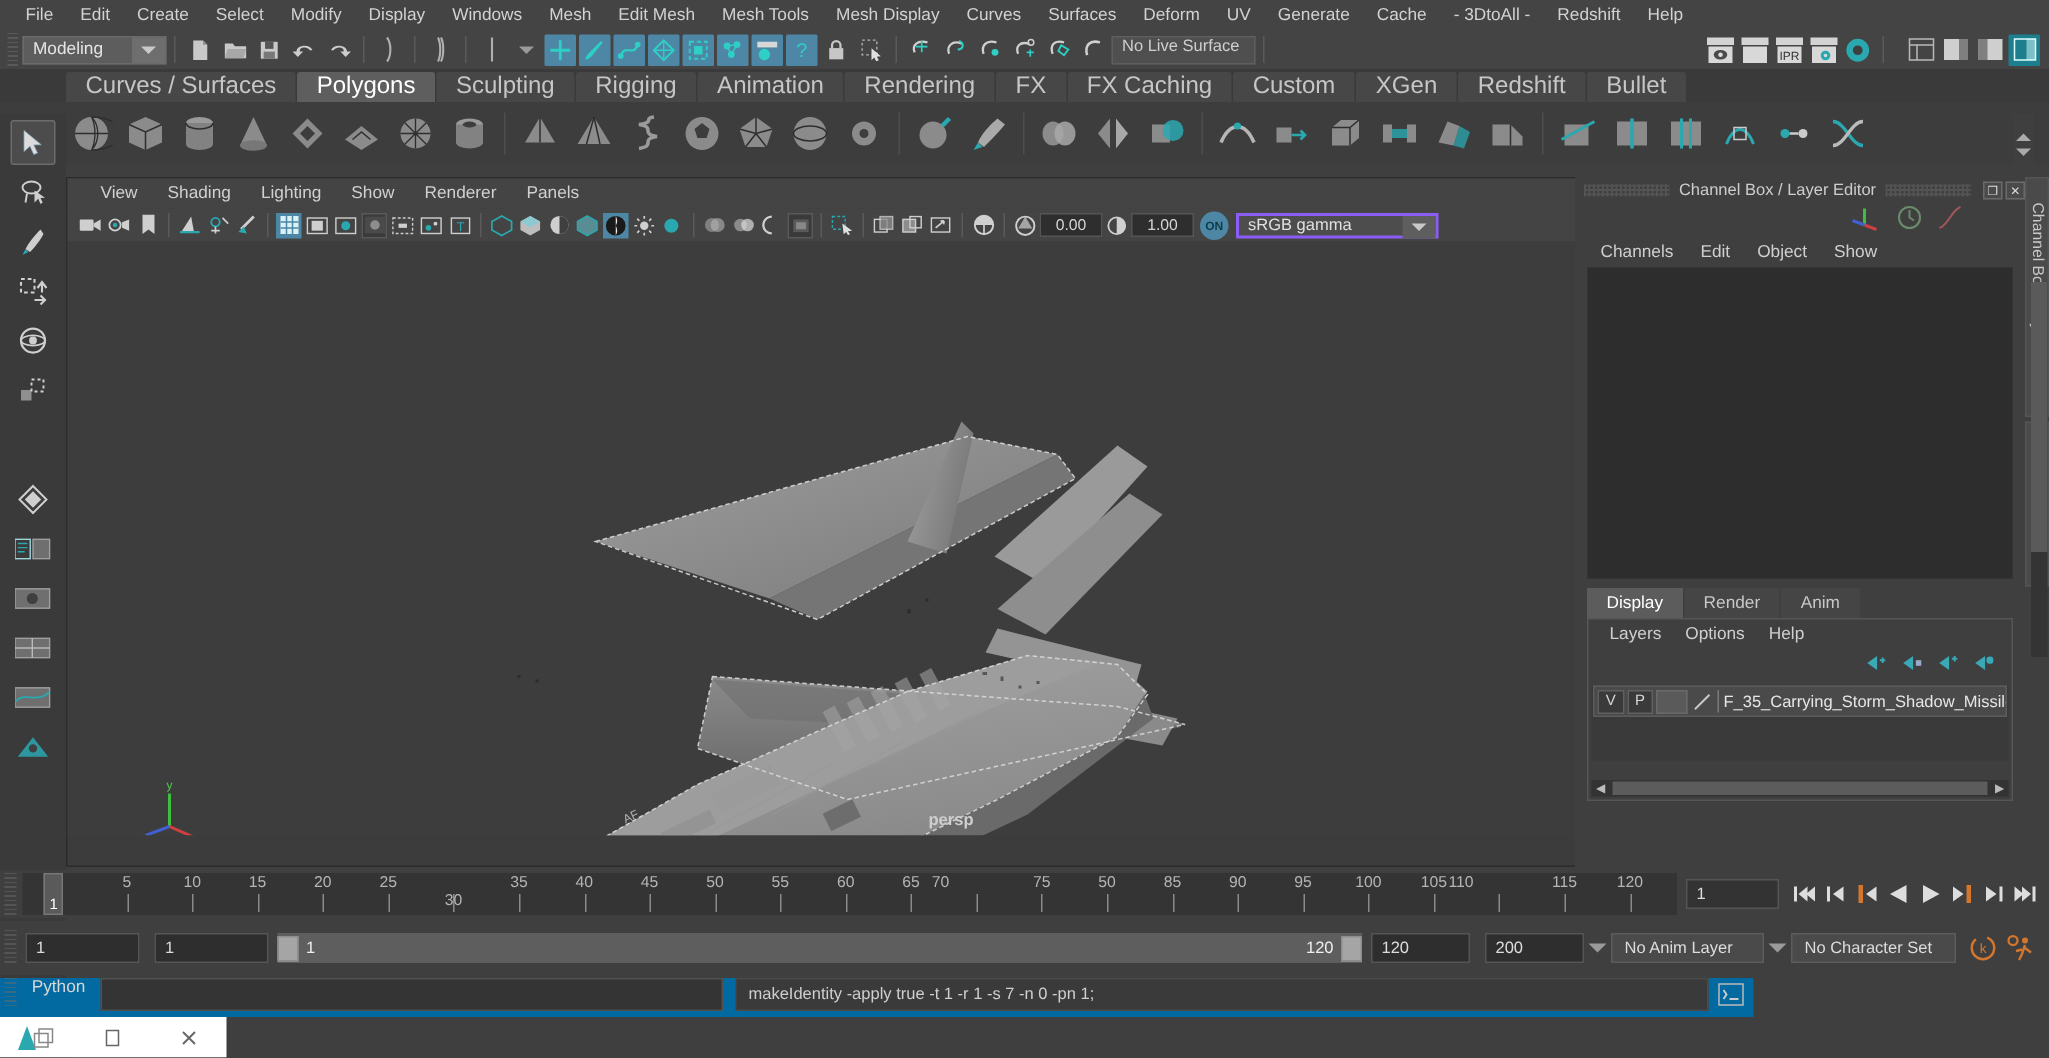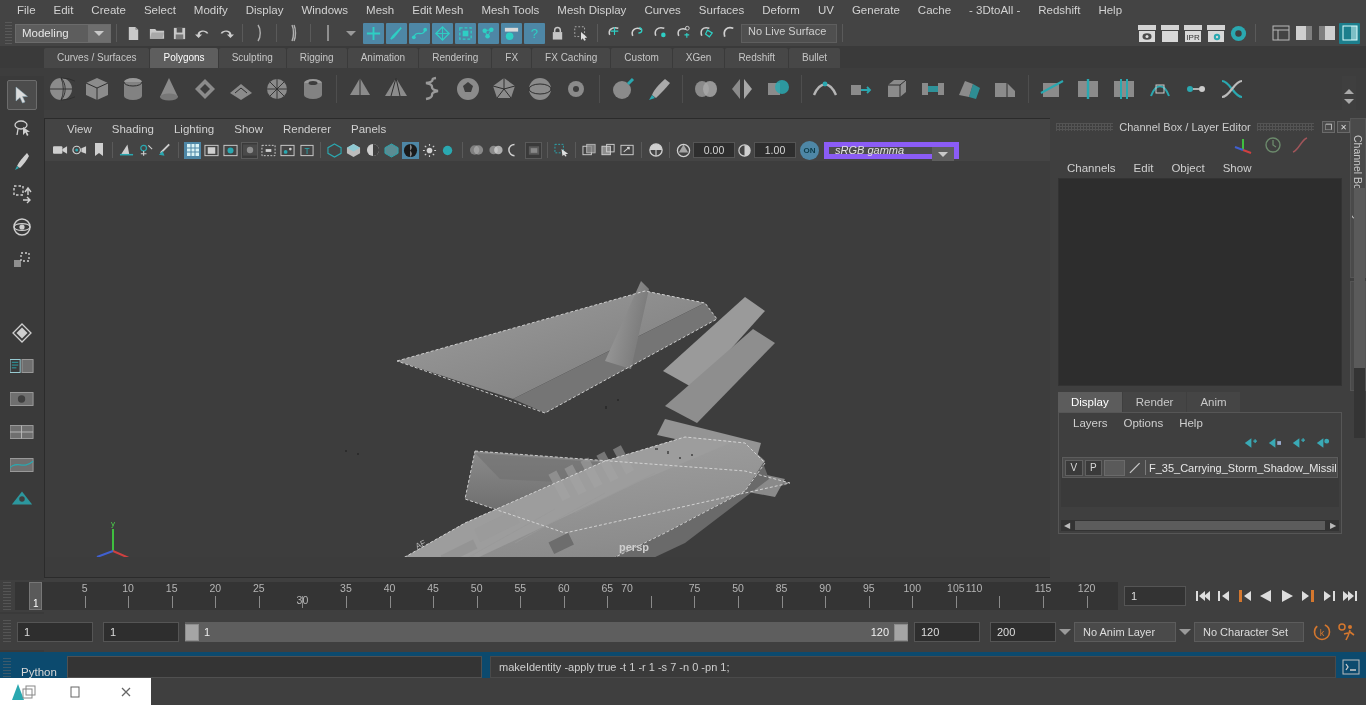--- a/index.html
+++ b/index.html
@@ -40,21 +40,21 @@
   .tbtn { width:21px; height:21px; display:flex; align-items:center; justify-content:center;
           margin:0 1px; border-radius:1px; }
   .tbtn.blue { background:#4e87a6; }
   .tbtn svg { display:block; }
   .liveSurf { width:96px;height:19px;background:#4f4f4f;border:1px solid #5e5e5e;
       font-size:11px;color:#cfcfcf;display:flex;align-items:flex-start;padding-left:6px; }
 
   
   .shelfwrap { background:#3a3a3a; }
   .shelftabs { height:22px; display:flex; align-items:flex-end; padding-left:44px; background:#3a3a3a; }
-  .shelftab { height:20px; padding:0 13px; font-size:10px; color:#c6c6c6; line-height:20px;
+  .shelftab { height:20px; padding:0 13px; font-size:16px; color:#c6c6c6; line-height:20px;
      background:#474747; margin-right:1px; border-top-left-radius:2px; border-top-right-radius:2px; }
   .shelftab.active { background:#5e5e5e; color:#fff; }
   .shelfrow { height:42px; background:#3d3d3d; display:flex; align-items:center; padding-left:44px; gap:2px; }
   .shelficon { width:34px; height:34px; display:flex; align-items:center; justify-content:center; }
   .shelfsep { width:1px; height:28px; background:#4e4e4e; margin:0 4px; }
 
   
   .toolbox { position:absolute; left:0; top:76px; width:44px; bottom:0; background:#3a3a3a;
      display:flex; flex-direction:column; align-items:center; padding-top:4px; }
   .tool { width:30px;height:30px;margin-bottom:3px; display:flex;align-items:center;justify-content:center;
@@ -68,22 +68,22 @@
   .vp-menubar { height:20px; display:flex; align-items:center; font-size:11.5px; color:#d0d0d0;
      background:#444444; padding-left:12px; }
   .vp-menubar .mi { padding:0 10px; line-height:20px; }
   .vp-toolbar { height:22px; background:#444444; display:flex; align-items:center; padding-left:6px; }
   .vbtn { width:17px;height:17px; margin:0 1px; display:flex;align-items:center;justify-content:center; }
   .vbtn.on { background:#4e87a6; }
   .vbtn.dark { background:#3a3a3a; border:1px solid #5a5a5a; }
   .vsep { width:1px;height:16px;background:#5a5a5a;margin:0 4px; }
   .numfield { width:42px;height:16px;background:#2e2e2e;border:1px solid #555; color:#d5d5d5;
      font-size:10.5px; display:flex;align-items:center;justify-content:center; }
-  .gammaSel { width:135px;height:17px;background:#4d4d4d;border:5px solid #8b5cf6;font-size:11px;
-     color:#e0e0e0; display:flex;align-items:center;padding-left:6px; position:relative; margin-left:4px;font-style:italic;}
+  .gammaSel { width:135px;height:17px;background:#4d4d4d;border:2px solid #8b5cf6;font-size:11px;
+     color:#e0e0e0; display:flex;align-items:center;padding-left:6px; position:relative; margin-left:4px;}
   .gammaArrow{ position:absolute;right:0;top:0;width:22px;height:15px;background:#5e5e5e;
      display:flex;align-items:center;justify-content:center;}
   .vp-canvas { position:relative; width:100%; height:396px; background:#3d3d3d; overflow:hidden; }
   .persp-label { position:absolute; bottom:4px; left:0; width:100%; text-align:center;
      font-size:11px; color:#cfcfcf; font-weight:bold; }
 
   
   .rightpanel { position:absolute; left:1050px; top:118px; width:300px; height:460px; background:#3f3f3f; }
   .cb-title { height:18px; display:flex; align-items:center; justify-content:center;
      font-size:11px; color:#cdcdcd; position:relative; background:#3f3f3f;}
@@ -141,22 +141,22 @@
   .rangeTrack { flex:1; height:20px; background:#5e5e5e; margin:0 6px; position:relative;
       display:flex; align-items:center; }
   .rangeHandle { width:14px;height:17px;background:#a5a5a5; border:1px solid #8d8d8d; }
   .rangeTxt { font-size:11px; color:#efefef; margin:0 5px; }
   .combo { height:20px; background:#4a4a4a; border:1px solid #5c5c5c; font-size:11px; color:#ddd;
       display:flex; align-items:center; padding-left:8px; }
   .comboArrowStandalone{ width:18px;height:20px;display:flex;align-items:center;justify-content:center;}
   .tri-d2 { width:0;height:0;border-left:6px solid transparent;border-right:6px solid transparent;border-top:6px solid #9a9a9a;}
 
   
-  .cmdline { position:absolute; left:0; top:652px; width:1366px; height:26px; background:#0c4a6e;
-      display:flex; align-items:flex-end; }
+  .cmdline { position:absolute; left:0; top:652px; width:1169px; height:26px; background:#0369a1;
+      display:flex; align-items:flex-start; }
   .cmd-label { width:56px; font-size:11.5px; color:#d7d7d7; text-align:center; }
   .cmd-input { width:415px; height:22px; background:#343434; border:1px solid #505050; }
   .cmd-output { flex:1; height:22px; background:#3a3a3a; border:1px solid #4a4a4a; margin-left:8px;
       font-size:11px; color:#cfcfcf; display:flex; align-items:center; padding-left:8px; }
   .cmd-scriptbtn { width:22px;height:22px; margin:0 4px; display:flex;align-items:center;justify-content:center;}
 
   
   .taskbar { position:absolute; left:0; top:678px; width:1366px; height:27px; background:#3f3f3f; }
   .tb-win { position:absolute; left:0; top:0; width:151px; height:27px; background:#fff;
       display:flex; align-items:center; }

